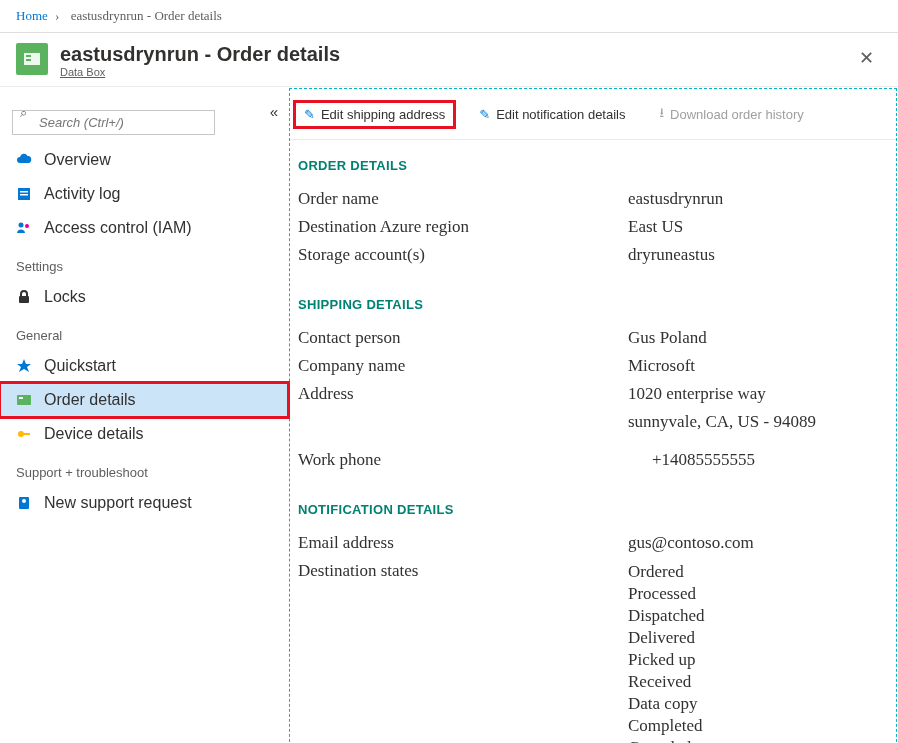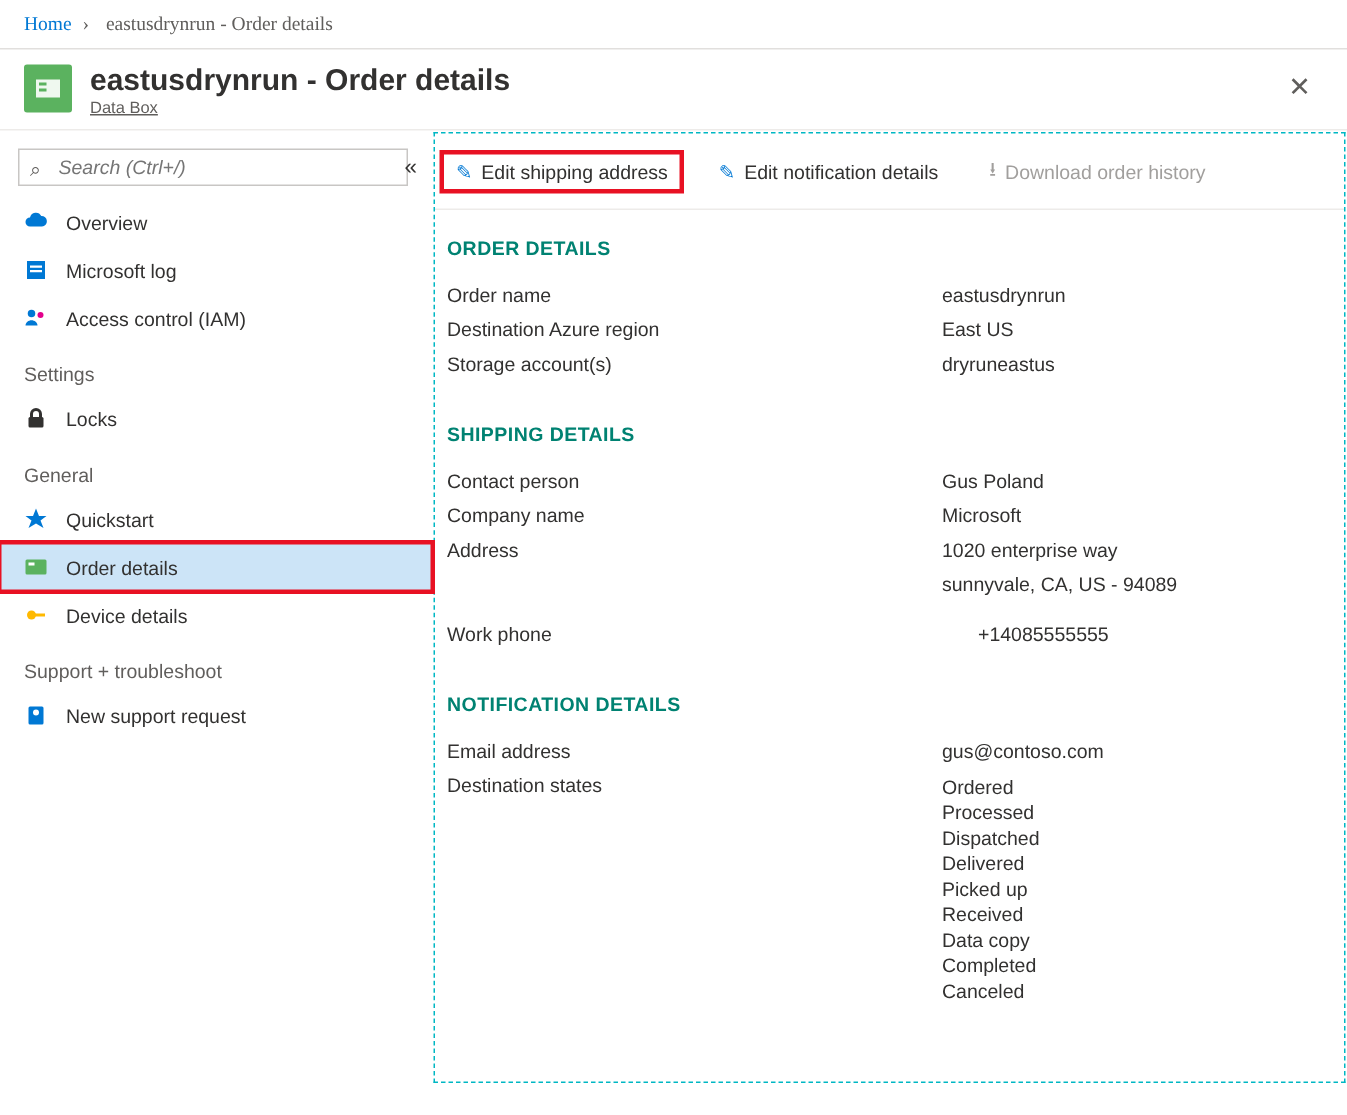--- a/index.html
+++ b/index.html
@@ -8,39 +8,39 @@
 .breadcrumb a { color: #0078d4; text-decoration: none; }
 .breadcrumb span { color: #605e5c; margin: 0 4px; }
 .header { display: flex; align-items: flex-start; padding: 10px 16px 8px 16px; border-bottom: 1px solid #edebe9; }
 .header-icon { width: 32px; height: 32px; background: #5bb25f; border-radius: 2px; margin-right: 12px; display: flex; align-items: center; justify-content: center; }
 .header-title { font-size: 20px; font-weight: 600; color: #323130; }
 .header-sub { font-size: 11px; color: #605e5c; text-decoration: underline; }
 .close-x { margin-left: auto; font-size: 18px; color: #605e5c; cursor: pointer; padding: 4px 8px; }
 .body { display: flex; }
 .sidebar { width: 288px; border-right: 0px solid #edebe9; padding: 8px 0; position: relative; }
 .search-wrap { padding: 4px 12px 8px 12px; position: relative; }
-.search-input { width: 260px; padding: 4px 6px 4px 26px; border: 1px solid #c8c6c4; font-size: 13px; font-style: italic; color: #605e5c; }
+.search-input { width: 203px; padding: 4px 6px 4px 26px; border: 1px solid #c8c6c4; font-size: 13px; font-style: italic; color: #605e5c; margin-top: 11px; }
 .search-icon { position: absolute; left: 20px; top: 10px; color: #605e5c; font-size: 13px; }
 .collapse-caret { position: absolute; right: 10px; top: 8px; color: #323130; font-size: 15px; }
-.nav-item { display: flex; align-items: center; padding: 8px 12px 8px 16px; cursor: pointer; font-size: 13px; color: #323130; }
+.nav-item { display: flex; align-items: center; padding: 8px 12px 8px 16px; cursor: pointer; font-size: 16px; color: #323130; }
 .nav-item.selected { background: #cce4f7; }
 .nav-item .nic { width: 16px; height: 16px; margin-right: 12px; display: inline-flex; align-items: center; justify-content: center; }
 .nav-group { padding: 14px 16px 6px 16px; font-size: 13px; color: #605e5c; }
 .highlight-red { outline: 3px solid #e81123; outline-offset: -1px; }
 .main { flex: 1; border: 1px dashed #00b7c3; margin: 1px; }
 .toolbar { display: flex; align-items: center; padding: 10px 6px; border-bottom: 1px solid #edebe9; gap: 18px; }
 .tbtn { display: flex; align-items: center; gap: 6px; font-size: 13px; color: #323130; cursor: pointer; padding: 4px 8px; }
 .tbtn.disabled { color: #a19f9d; cursor: default; }
 .tbtn .ic { color: #0078d4; }
 .tbtn.disabled .ic { color: #a19f9d; }
 .tbtn.hl { outline: 3px solid #e81123; }
 .content { padding: 18px 4px 20px 4px; }
 .section-h { font-size: 13px; font-weight: 700; color: #008272; letter-spacing: 0.3px; padding: 0 0 12px 4px; }
 .section { margin-bottom: 28px; }
-.row { display: flex; padding: 4px 4px; font-size: 13px; }
+.row { display: flex; padding: 4px 4px; font-size: 17px; font-family: Liberation Serif, serif; }
 .lbl { width: 330px; color: #323130; }
 .val { color: #323130; }
 .notif-list div { padding: 1px 0; }
 svg { display: block; }
 </style>
 </head>
 <body>
 
 <div class="breadcrumb">
   <a href="#">Home</a>
@@ -80,21 +80,21 @@
       <span>Overview</span>
     </div>
     <div class="nav-item">
       <span class="nic">
           <svg width="16" height="16" viewBox="0 0 16 16">
             <rect x="2" y="2" width="12" height="12" fill="#0078d4"></rect>
             <rect x="4" y="5" width="8" height="1.5" fill="#fff"></rect>
             <rect x="4" y="8" width="8" height="1.5" fill="#fff"></rect>
           </svg>
         </span>
-      <span>Microsoft log</span>
+      <span>Activity log</span>
     </div>
     <div class="nav-item">
       <span class="nic">
           <svg width="16" height="16" viewBox="0 0 16 16">
             <circle cx="5" cy="5" r="2.5" fill="#0078d4"></circle>
             <circle cx="11" cy="6" r="2" fill="#e3008c"></circle>
             <path d="M1 13c0-2 2-3.5 4-3.5s4 1.5 4 3.5H1z" fill="#0078d4"></path>
           </svg>
         </span>
       <span>Access control (IAM)</span>

